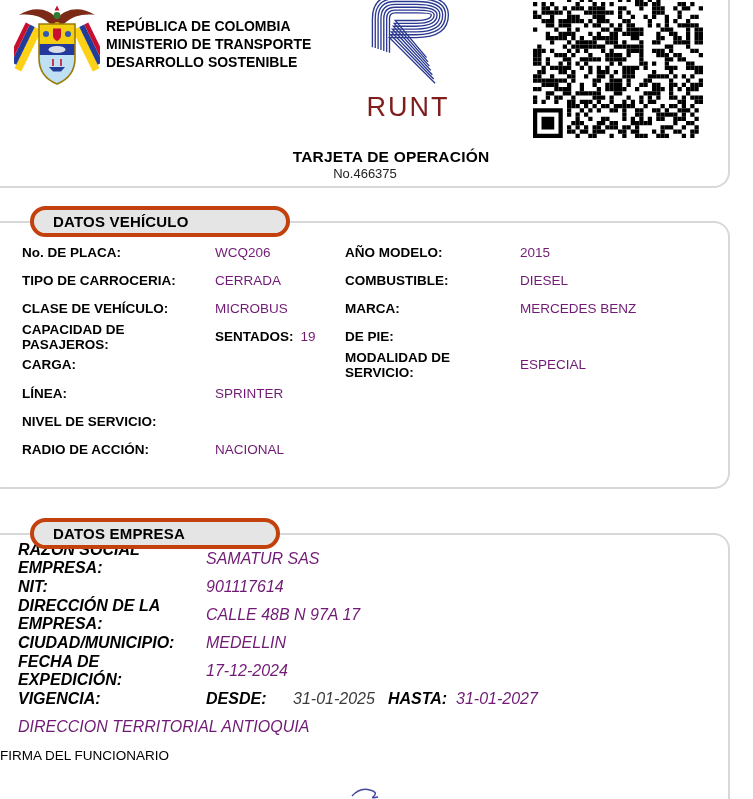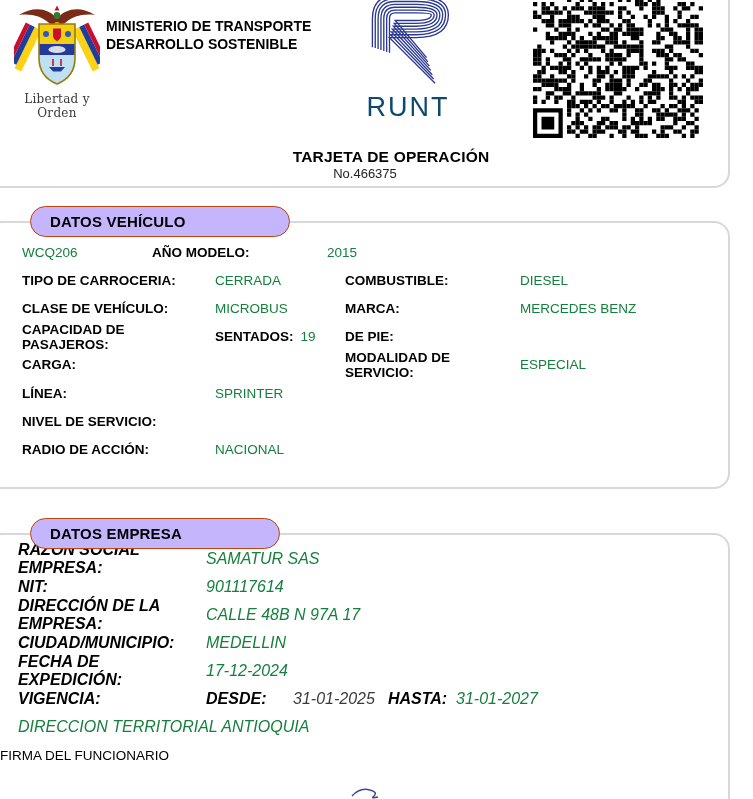--- a/index.html
+++ b/index.html
@@ -4,40 +4,40 @@
 <style>
   html,body{margin:0;padding:0;}
   body{
     width:753px;height:799px;position:relative;overflow:hidden;
     background:#ffffff;font-family:"Liberation Sans",sans-serif;color:#000;
   }
   .box{position:absolute;border:2px solid #d8d8d8;border-radius:16px;background:#fff;box-sizing:border-box;}
   #header-box{left:-14px;top:-24px;width:744px;height:212px;}
   #vehicle-box{left:-14px;top:221px;width:744px;height:268px;}
   #company-box{left:-14px;top:533px;width:744px;height:300px;}
-  .pill{position:absolute;background:#c4b5fd;border:1px solid #c2410c;border-radius:16px;height:31px;
+  .pill{position:absolute;background:#e5e5e5;border:4px solid #c2410c;border-radius:16px;height:31px;
         display:flex;align-items:center;padding-left:19px;box-sizing:border-box;z-index:3;}
   .pill span{font-weight:bold;font-size:15px;letter-spacing:.2px;}
   #vehicle-pill{left:30px;top:206px;width:260px;}
   #company-pill{left:30px;top:518px;width:250px;}
 
   
   #coat-of-arms{position:absolute;left:14px;top:4px;width:86px;text-align:center;}
   #coat-motto{font-family:"DejaVu Serif",serif;font-size:12px;color:#3a3a3a;margin-top:-2px;letter-spacing:.3px;}
   #ministry-lines{position:absolute;left:106px;top:17px;font-weight:bold;font-size:14px;line-height:18px;}
   #runt-logo{position:absolute;left:358px;top:0;width:100px;text-align:center;}
   #runt-lines{display:block;margin:-10px auto 0 auto;}
-  #runt-wordmark{font-size:27px;letter-spacing:2px;color:#0c4a6e;margin-top:2px;}
+  #runt-wordmark{font-size:27px;letter-spacing:2px;color:#7f1d1d;margin-top:2px;}
   #qr-code{position:absolute;left:533px;top:-32px;width:170px;height:170px;}
   #doc-title{position:absolute;left:0;top:148px;width:730px;text-align:center;font-weight:bold;font-size:15.5px;letter-spacing:.2px;margin-left:26px;}
   #doc-number{position:absolute;left:0;top:166px;width:730px;text-align:center;font-size:13px;color:#222;}
 
   
   .lbl{font-weight:bold;color:#000;}
-  .val{color:#15803d;}
+  .val{color:#701a75;}
   #vehicle-rows{position:absolute;left:22px;top:238px;width:706px;font-size:13.5px;}
   .vrow{display:flex;height:28.2px;align-items:center;}
   .c1{width:193px;}
   .c2{width:130px;}
   .c3{width:175px;}
   .c4{flex:1;}
   .seated-num{margin-left:7px;}
 
   #company-rows{position:absolute;left:18px;top:545px;width:706px;font-size:16px;font-style:italic;}
   .crow{display:flex;height:28px;align-items:center;}
@@ -77,24 +77,24 @@
     <circle cx="31" cy="30" r="3" fill="#2b58b9"></circle>
     <circle cx="53" cy="30" r="3" fill="#2b58b9"></circle>
     <path d="M38 24.5 H46 V32 C46 35 42 37 42 37 C42 37 38 35 38 32 Z" fill="#c8102e"></path>
     <rect x="24" y="40" width="36" height="11" fill="#24399b"></rect>
     <ellipse cx="42" cy="45.5" rx="8.5" ry="3.6" fill="#d8dde8"></ellipse>
     <path d="M24 51 H60 V54 C60 68 52 76 42 80 C32 76 24 68 24 54 Z" fill="#bfe0f2"></path>
     <path d="M34 63 L50 63 L46 67.5 L38 67.5 Z" fill="#1f3d99"></path>
     <path d="M38 55 L38 62 M46 55 L46 62" stroke="#c8102e" stroke-width="1.6"></path>
     <path d="M24 20 H60 V54 C60 68 52 76 42 80 C32 76 24 68 24 54 Z" fill="none" stroke="#9a7c08" stroke-width="1.6"></path>
   </svg>
-  <div id="coat-motto">Libertad y Orden</div>
 </div>
 
 <div id="ministry-lines">
+  <div>REPÚBLICA DE COLOMBIA</div>
   <div>MINISTERIO DE TRANSPORTE</div>
   <div>DESARROLLO SOSTENIBLE</div>
 </div>
 
 <div id="runt-logo">
   <svg id="runt-lines" viewBox="0 0 100 105" width="95" height="100" fill="none" stroke="#2b3990" stroke-width="1.4">
     <path d="M12 60 L12 30 Q12 6 36 6 L58 6 Q92 6 92 26 Q92 50 58 50 L30 50 L78 98"></path>
     <path d="M15 61 L15 30 Q15 9 36 9 L58 9 Q89 9 89 26 Q89 47 58 47 L31 47 L76.5 93.5"></path>
     <path d="M18 62 L18 30 Q18 12 36 12 L58 12 Q86 12 86 26 Q86 44 58 44 L32 44 L75 89"></path>
     <path d="M21 63 L21 30 Q21 15 36 15 L58 15 Q83 15 83 26 Q83 41 58 41 L33 41 L73.5 84.5"></path>
@@ -780,20 +780,21 @@
 <div id="doc-title">TARJETA DE OPERACIÓN</div>
 <div id="doc-number">No.466375</div>
 
 <div class="box" id="vehicle-box"></div>
 <div class="pill" id="vehicle-pill">
   <span>DATOS VEHÍCULO</span>
 </div>
 
 <div id="vehicle-rows">
   <div class="vrow">
+    <span class="lbl c1">No. DE PLACA:</span>
     <span class="val c2">WCQ206</span>
     <span class="lbl c3">AÑO MODELO:</span>
     <span class="val c4">2015</span>
   </div>
   <div class="vrow">
     <span class="lbl c1">TIPO DE CARROCERIA:</span>
     <span class="val c2">CERRADA</span>
     <span class="lbl c3">COMBUSTIBLE:</span>
     <span class="val c4">DIESEL</span>
   </div>

